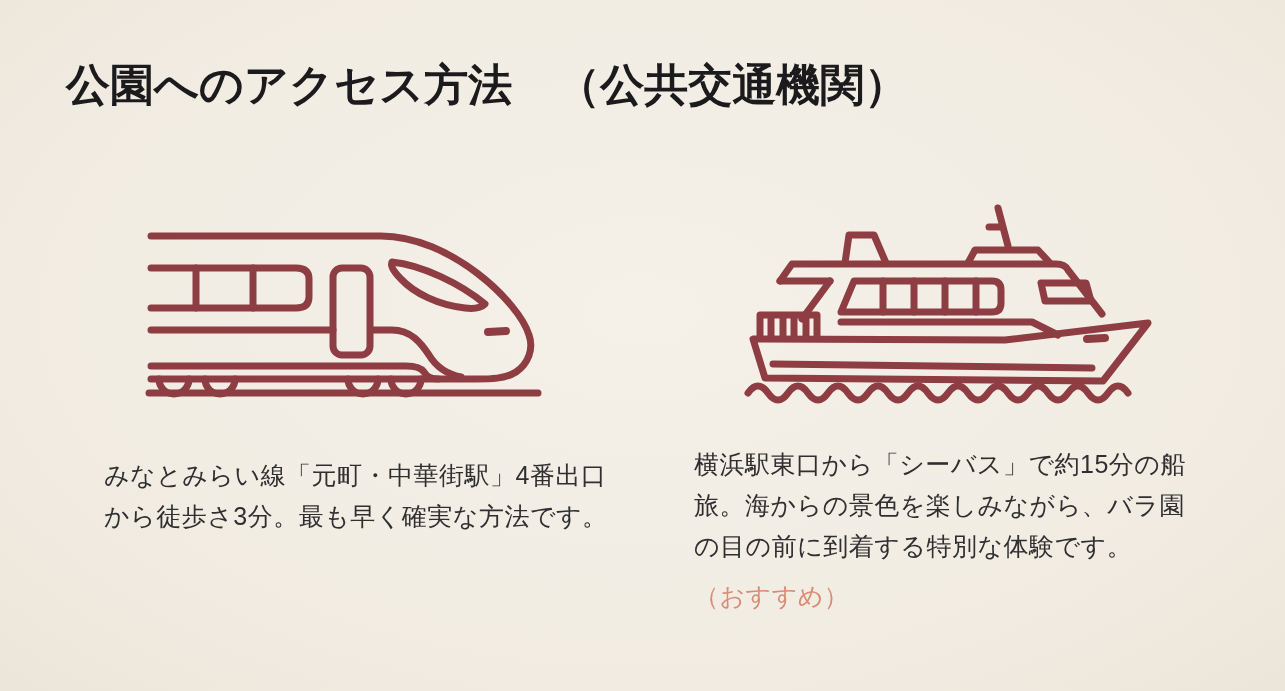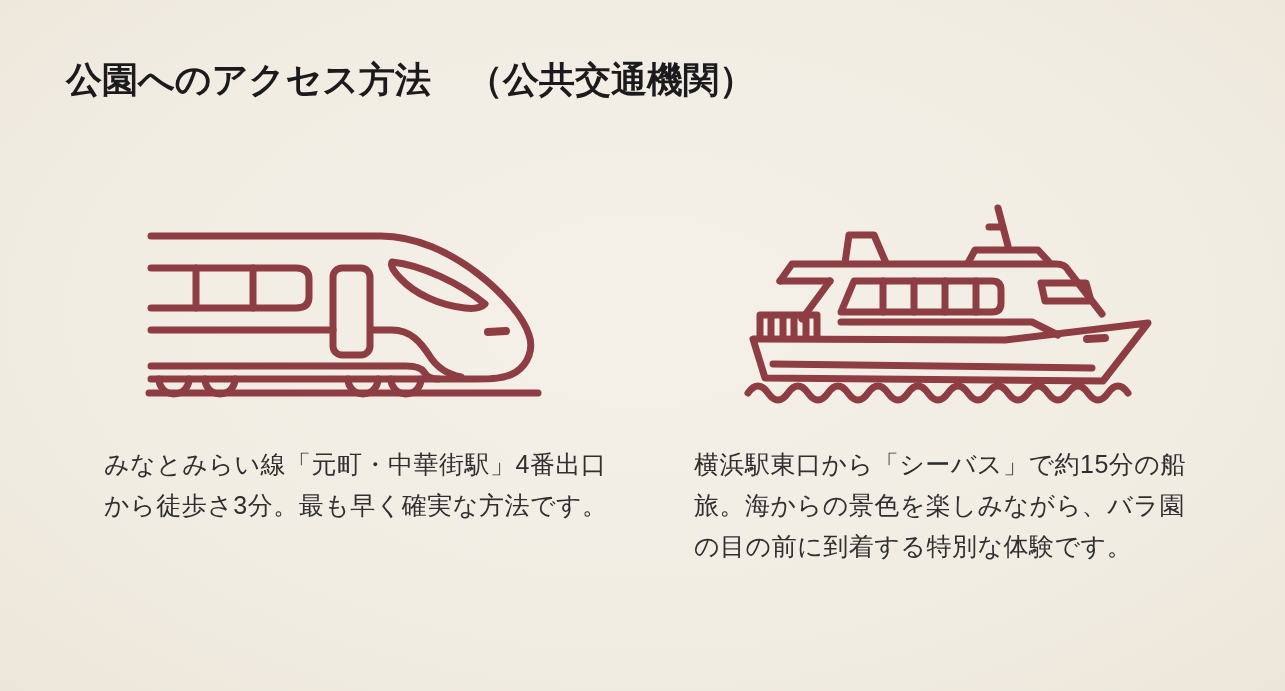--- a/index.html
+++ b/index.html
@@ -14,32 +14,32 @@
   body{
     position:relative;
     width:1285px;height:691px;
     overflow:hidden;
     background:radial-gradient(ellipse at 50% 45%, #f5f0e8 0%, var(--bg) 60%, #ece6da 100%);
     font-family:"Liberation Sans","DejaVu Sans",sans-serif;
   }
   .title{
     position:absolute;left:66px;top:56px;
     font-family:"Liberation Serif","DejaVu Serif",serif;
-    font-size:36px;font-weight:600;letter-spacing:0px;
+    font-size:44px;font-weight:600;letter-spacing:0px;
     color:var(--title);white-space:nowrap;
   }
   .icon{position:absolute;color:var(--line);}
   .icon svg{display:block;width:100%;height:100%;}
   .caption{
     position:absolute;
     font-size:25px;line-height:41px;
     color:var(--body);
     letter-spacing:0.5px;
   }
-  .caption-left{left:104px;top:444px;width:516px;}
+  .caption-left{left:104px;top:455px;width:516px;}
   .caption-right{left:694px;top:444px;width:508px;}
   .badge{
     margin-top:13px;
     color:var(--accent);
     font-size:25px;line-height:32px;
   }
 </style>
 </head>
 <body>
 
@@ -103,13 +103,14 @@
     <path d="M8,200 Q18,186 28,200 T48,200 T68,200 T88,200 T108,200 T128,200 T148,200 T168,200 T188,200 T208,200 T228,200 T248,200 T268,200 T288,200 T308,200 T328,200 T348,200 T368,200 T388,200"></path>
   </svg>
 </div>
 
 <div class="caption caption-left">
   <span>みなとみらい線「元町・中華街駅」4番出口から徒歩さ3分。最も早く確実な方法です。</span>
 </div>
 
 <div class="caption caption-right">
   <span>横浜駅東口から「シーバス」で約15分の船旅。海からの景色を楽しみながら、バラ園の目の前に到着する特別な体験です。</span>
+  <div class="badge">（おすすめ）</div>
 </div>
 
 </body></html>

